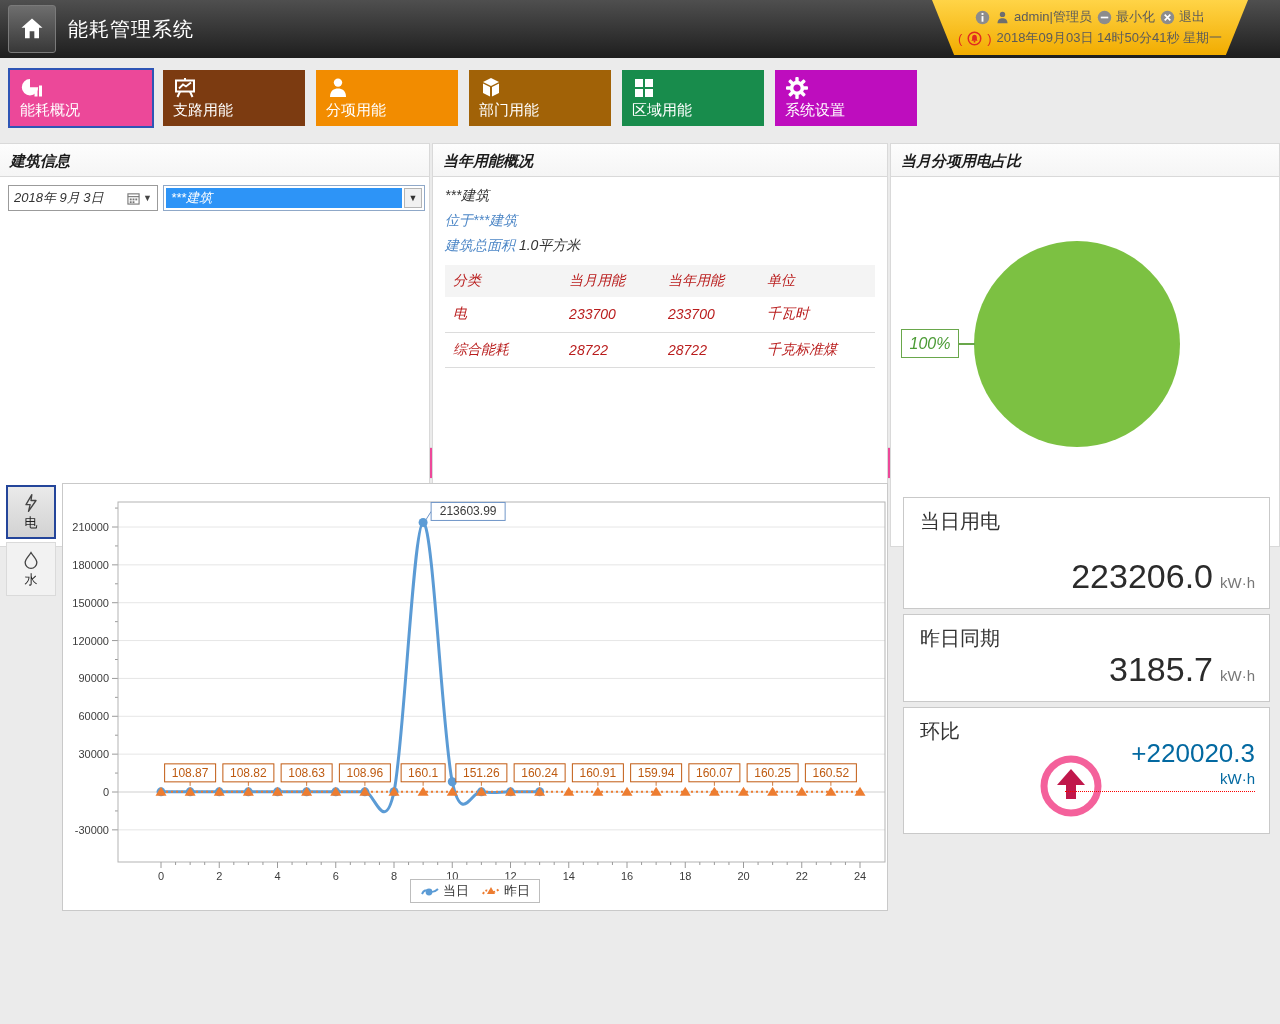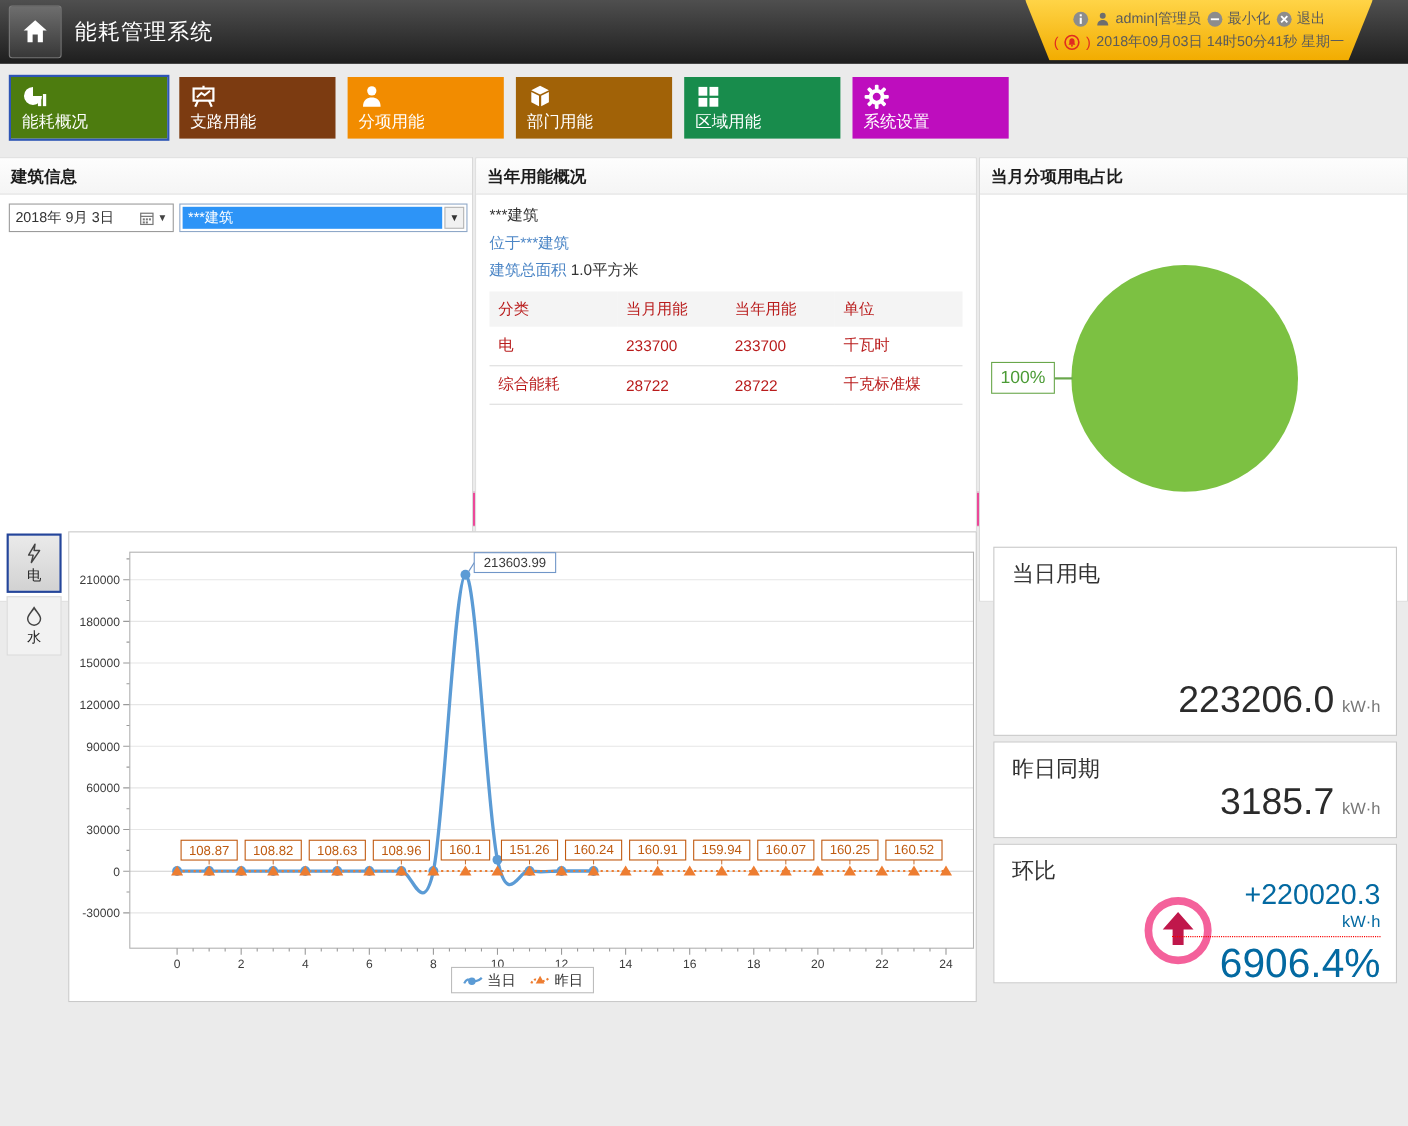--- a/index.html
+++ b/index.html
@@ -25,21 +25,21 @@
   .red { color:#E02B20; }
 
   
   .nav-row { height:68px; padding:12px 0 0 10px; display:flex; gap:11px; }
   .tile { width:142px; height:56px; position:relative; color:#FFF; cursor:pointer; flex:none; }
   .tile.selected { outline:2px solid #2E55B5; }
   .tile .ticon { position:absolute; left:10px; top:6px; }
   .tile .tlabel { position:absolute; left:10px; bottom:6px; font-size:15px; }
 
   
-  .row1 { position:relative; height:298px; margin-top:17px; }
+  .row1 { position:relative; height:298px; margin-top:17px;font-style:italic; }
   .panel { position:absolute; top:0; height:404px; background:#FFF; border:1px solid #D9D9D9; }
   .panel-header { height:33px; line-height:33px; padding-left:10px; font-weight:bold;
     font-size:15px; color:#1B1B1B; background:linear-gradient(#FDFDFD,#F5F5F5);
     border-bottom:1px solid #D9D9D9; }
   .panel-body { position:relative; height:369px; background:#FFF; }
   #panel-building { left:0; width:430px; border-left:none; }
   #panel-year { left:432px; width:456px; }
   #panel-pie { left:890px; width:390px; }
 
   .date-picker { position:absolute; left:8px; top:8px; width:150px; height:26px;
@@ -81,21 +81,21 @@
   .chart-panel { position:absolute; left:62px; top:4px; width:826px; height:428px;
     background:#FFF; border:1px solid #C9C9C9; }
   .chart-legend { position:absolute; left:50%; bottom:7px; transform:translateX(-50%);
     border:1px solid #BDBDBD; background:#FFF; padding:2px 9px; display:flex; gap:12px;
     align-items:center; font-size:13px; color:#333; }
   .cl-item { display:flex; align-items:center; gap:3px; cursor:pointer; }
 
   .stat-cards { position:absolute; left:903px; top:18px; width:367px;
     display:flex; flex-direction:column; gap:5px; }
   .scard { background:#FFF; border:1px solid #C9C9C9; position:relative; }
-  #card-today { height:172px; } #card-yday { height:88px; } #card-ratio { height:127px; }
+  #card-today { height:112px; } #card-yday { height:88px; } #card-ratio { height:127px; }
   .stitle { position:absolute; left:16px; top:10px; font-size:20px; color:#333; }
   .svalue-row { position:absolute; right:14px; bottom:12px; display:flex; align-items:baseline; gap:7px; }
   .svalue { font-size:34px; color:#2B2B2B; }
   .sunit { font-size:15px; color:#777; }
   .ratio-icon { position:absolute; left:135px; top:46px; }
   .ratio-col { position:absolute; right:14px; top:30px; text-align:right; color:#0369a1; }
   .rdelta { font-size:26px; }
   .runit { font-size:15px; margin-top:1px; }
   .rline { border:none; border-top:1px dotted #FA0000; width:190px; margin:4px 0 3px auto; }
   .rpct { font-size:37px; }
@@ -159,21 +159,21 @@
             <circle cx="12" cy="17" r="1.4" fill="#E02B20"></circle>
           </svg>
       </span>
       <span class="red">)</span>
       <span>2018年09月03日 14时50分41秒 星期一</span>
     </div>
   </div>
 </div>
 
 <div class="nav-row">
-  <div class="tile selected" style="background: #4d7c0f;">
+  <div class="tile selected" style="background: #ec4899;">
     <span class="ticon">
       <svg width="24" height="24" viewBox="0 0 24 24">
           <path d="M10 3 A8.2 8.2 0 1 0 18.2 11.2 L10 11.2 Z" fill="#FFF"></path>
           <rect x="14.5" y="13" width="3" height="7.5" fill="#FFF"></rect>
           <rect x="19" y="9.5" width="3" height="11" fill="#FFF"></rect>
         </svg>
     </span>
     <span class="tlabel">能耗概况</span>
   </div>
   <div class="tile" style="background: rgb(124, 59, 17);">
@@ -572,17 +572,16 @@
       <div class="ratio-icon">
         <svg width="64" height="64" viewBox="0 0 64 64">
             <circle cx="32" cy="32" r="27" fill="#FFF" stroke="#F4619B" stroke-width="7"></circle>
             <polygon points="32,15 46,31 37,31 37,45 27,45 27,31 18,31" fill="#C0174B"></polygon>
           </svg>
       </div>
       <div class="ratio-col">
         <div class="rdelta">+220020.3</div>
         <div class="runit">kW·h</div>
         <hr class="rline">
-        <div class="rpct">6906.4%</div>
       </div>
     </div>
   </div>
 </div>
 
 </body></html>

